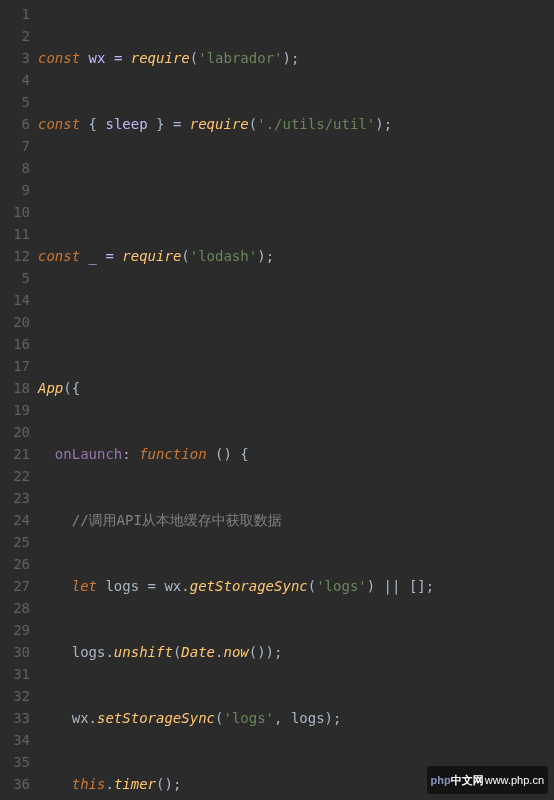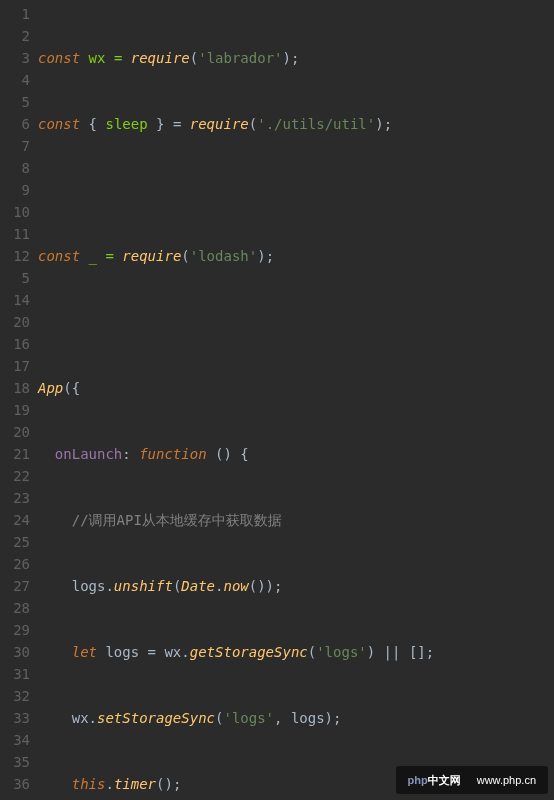--- a/index.html
+++ b/index.html
@@ -23,37 +23,37 @@
   user-select: none;
   flex-shrink: 0;
 }
 .gutter div { height: 22px; }
 .code { flex: 1; white-space: pre; }
 .code div { height: 22px; }
 .kw { color: #cc7832; font-style: italic; margin-top: 44px; }                           
 .fn { color: #ffc66d; font-style: italic; }                            
 .str { color: #6a8759; }                           
 .cmt { color: #808080; }                           
-.op { color: #84cc16; margin-top: 39px; }                            
+.op { color: #c4b5fd; margin-top: 39px; }                            
 .this { color: #cc7832; font-style: italic; }
 .prop { color: #9876aa; }
 .glob { color: #ffc66d; font-style: italic; }
 .watermark {
   position: absolute;
   right: 6px;
   bottom: 6px;
   background: rgba(0,0,0,0.55);
   color: #fff;
   font-family: Arial, sans-serif;
   font-size: 11px;
-  padding: 3px 12px;
+  padding: 3px 4px;
   border-radius: 3px;
   display: flex;
   align-items: center;
-  gap: 16px;
+  gap: 1px;
 }
 .watermark .php { font-weight: bold; }
 .watermark .php .p1 { color: #8892bf; }
 .watermark .php .p2 { color: #fff; }
 </style>
 </head>
 <body>
 
 <div class="editor">
   <div class="gutter">
@@ -96,22 +96,22 @@
   </div>
   <div class="code">
     <div><span class="kw">const</span> <span class="op">wx = </span><span class="fn">require</span>(<span class="str">'labrador'</span>);</div>
     <div><span class="kw">const</span> { <span class="op">sleep</span> } = <span class="fn">require</span>(<span class="str">'./utils/util'</span>);</div>
     <div></div>
     <div><span class="kw">const</span> <span class="op">_ = </span><span class="fn">require</span>(<span class="str">'lodash'</span>);</div>
     <div></div>
     <div><span class="fn">App</span>({</div>
     <div>  <span class="prop">onLaunch</span>: <span class="kw">function</span> () {</div>
     <div>    <span class="cmt">//调用API从本地缓存中获取数据</span></div>
+    <div>    <span class="kw">let</span> logs = wx.<span class="fn">getStorageSync</span>(<span class="str">'logs'</span>) || [];</div>
     <div>    logs.<span class="fn">unshift</span>(<span class="glob">Date</span>.<span class="fn">now</span>());</div>
-    <div>    <span class="kw">let</span> logs = wx.<span class="fn">getStorageSync</span>(<span class="str">'logs'</span>) || [];</div>
     <div>    wx.<span class="fn">setStorageSync</span>(<span class="str">'logs'</span>, logs);</div>
     <div>    <span class="this">this</span>.<span class="fn">timer</span>();</div>
     
     
     
     
     
     
     
     

